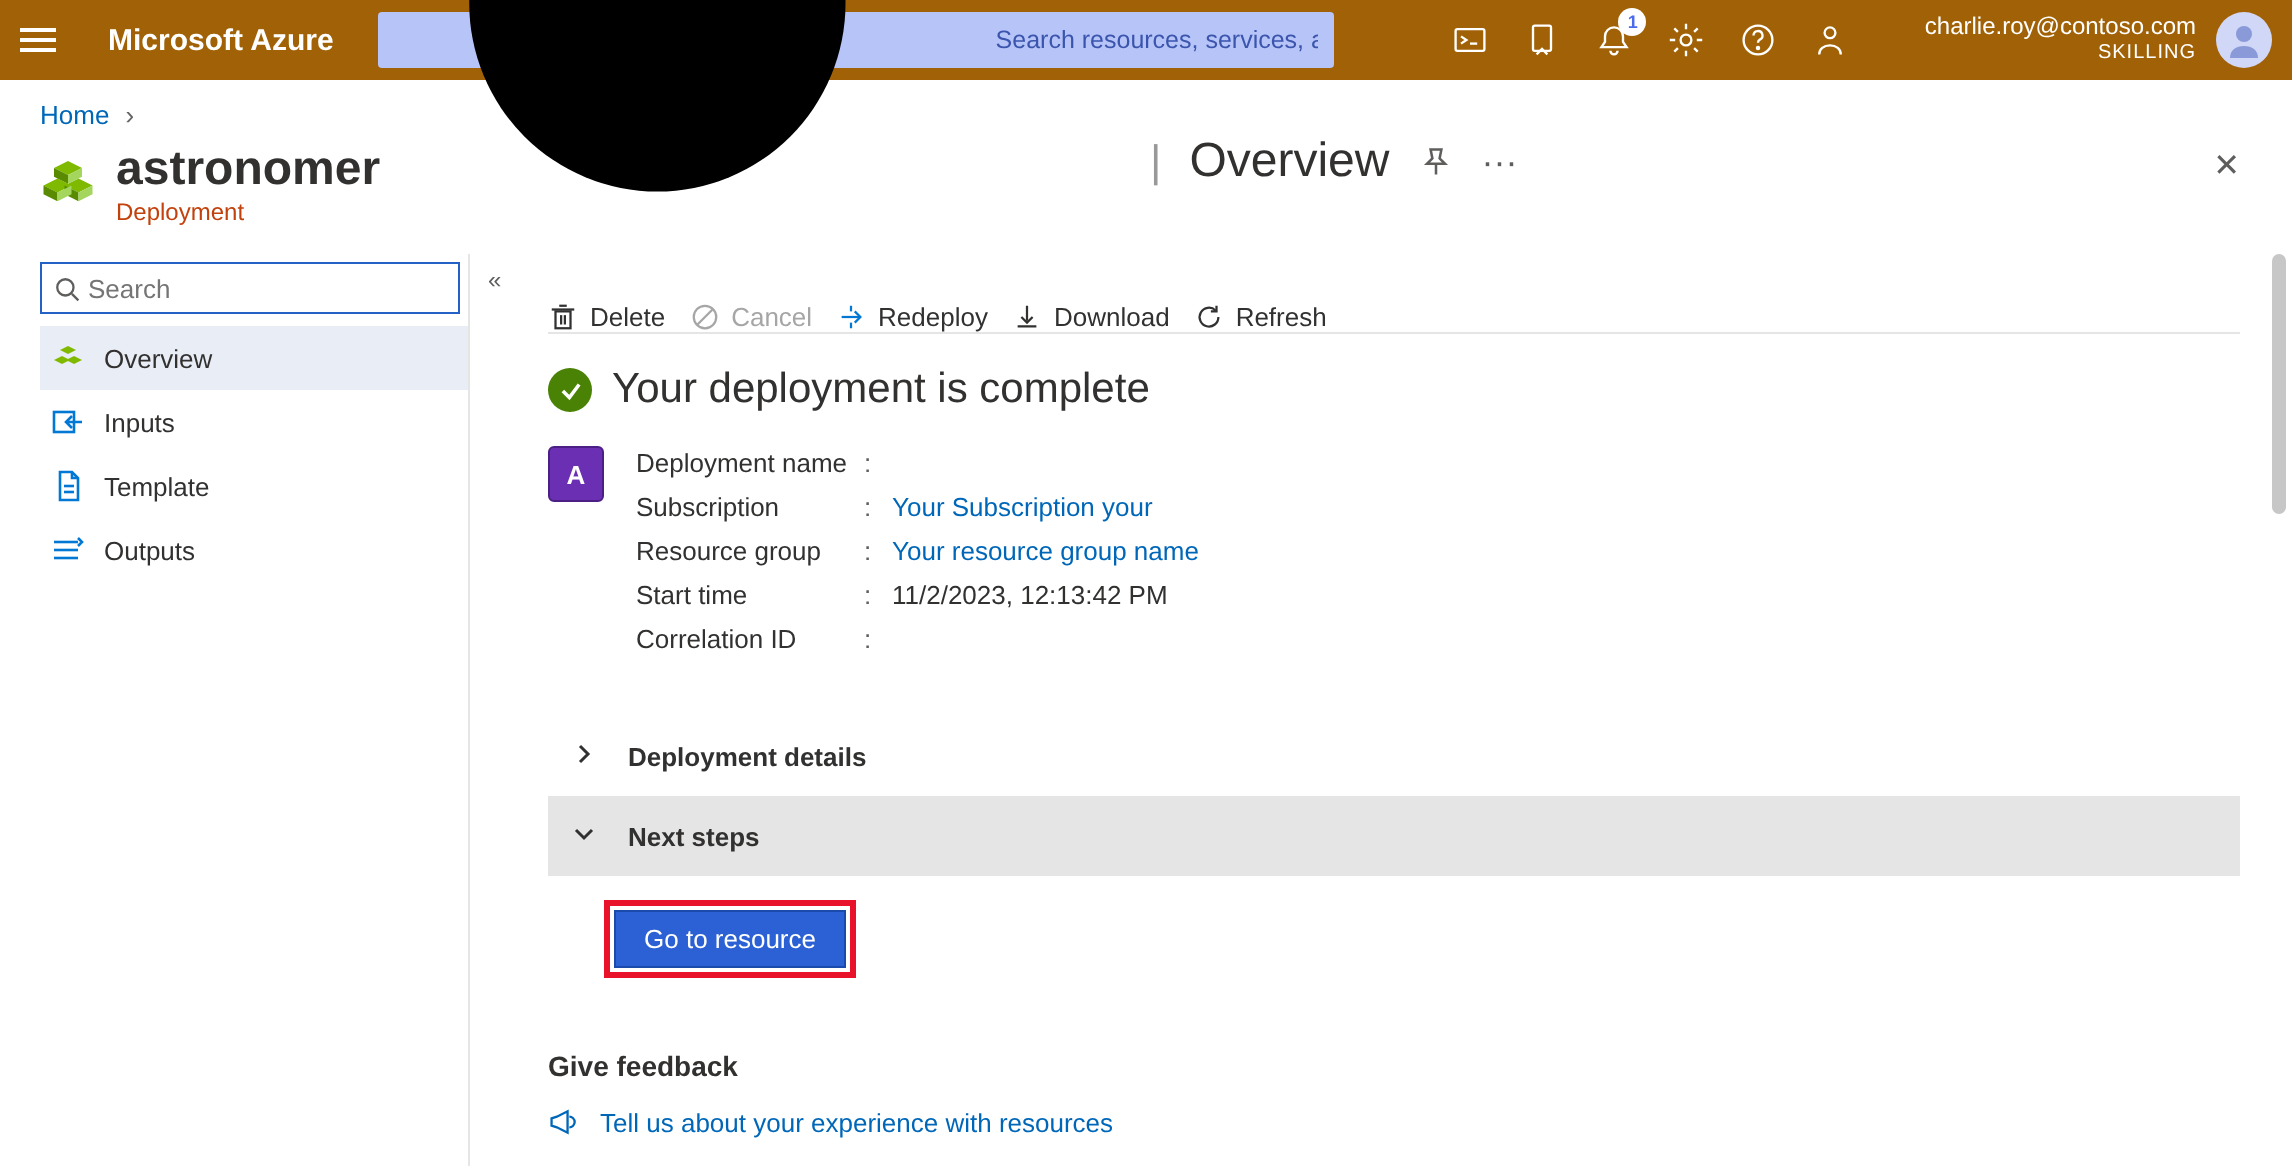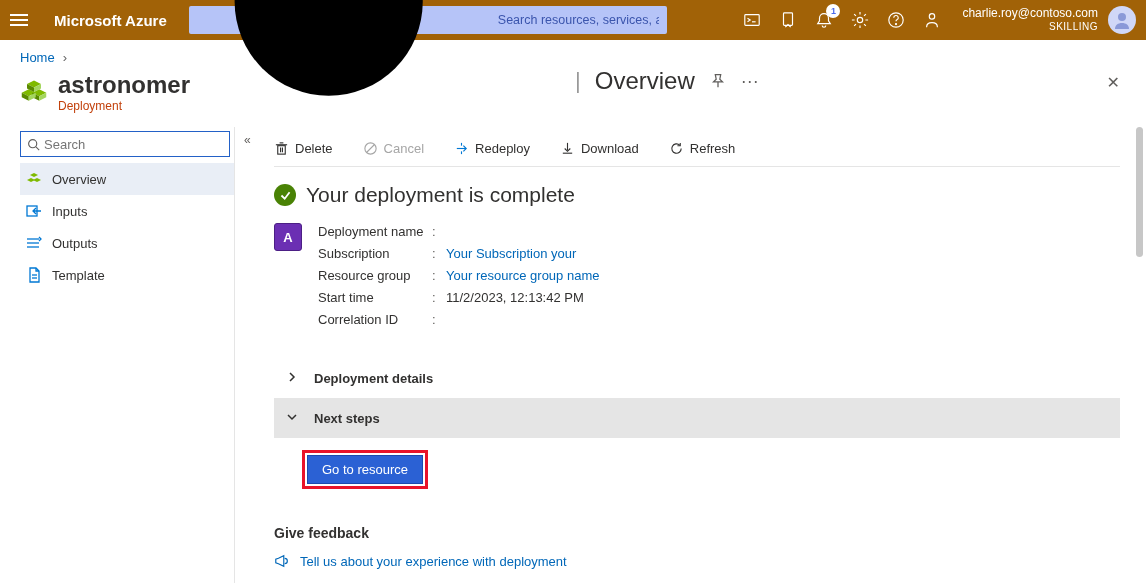--- a/index.html
+++ b/index.html
@@ -9,21 +9,21 @@
     .hamburger span{height:2px;background:#fff;width:18px;}
     .brand{font-size:15px;font-weight:600;margin-left:18px;margin-right:22px;white-space:nowrap;}
     .searchbox{flex:0 0 478px;height:28px;background:#b6c4f8;border-radius:2px;display:flex;align-items:center;padding:0 8px;color:#233a91;}
     .searchbox input{flex:1;border:none;background:transparent;outline:none;font-size:12.5px;color:#233a91;}
     .searchbox input::placeholder{color:#3b55ad;}
     .topspacer{flex:1;}
     .topicons{display:flex;align-items:center;gap:0;}
     .topicon{width:36px;height:40px;display:flex;align-items:center;justify-content:center;cursor:pointer;position:relative;}
     .topicon svg{width:18px;height:18px;fill:none;stroke:#fff;stroke-width:1.3;}
     .badge{position:absolute;top:4px;right:2px;width:14px;height:14px;background:#fff;color:#4b6bed;border-radius:50%;font-size:9px;display:flex;align-items:center;justify-content:center;font-weight:600;}
-    .userblock{display:flex;flex-direction:column;align-items:flex-end;margin-left:12px;line-height:1.15;}
+    .userblock{display:flex;flex-direction:column;align-items:flex-end;margin-left:29px;line-height:1.15;}
     .userblock .email{font-size:12px;}
     .userblock .tenant{font-size:10px;letter-spacing:0.5px;}
     .avatar{width:28px;height:28px;border-radius:50%;background:#d0d7f7;margin-left:10px;display:flex;align-items:center;justify-content:center;}
     .avatar svg{width:20px;height:20px;fill:#8a99d8;}
 
     .breadcrumbs{padding:10px 20px 0 20px;display:flex;align-items:center;gap:8px;font-size:13px;}
     .breadcrumbs a{color:#0067b8;text-decoration:none;}
     .chev{color:#666;}
 
     .page-head{display:flex;align-items:flex-start;padding:6px 20px 14px 20px;position:relative;}
@@ -44,21 +44,21 @@
     .sbsearch{width:210px;height:26px;border:1.5px solid #2361c7;display:flex;align-items:center;padding:0 6px;margin-bottom:6px;}
     .sbsearch input{flex:1;border:none;outline:none;font-size:13px;}
     .sbcollapse{position:absolute;left:244px;top:6px;color:#605e5c;font-size:12px;cursor:pointer;}
     .nav{list-style:none;}
     .nav li{height:32px;display:flex;align-items:center;padding-left:6px;cursor:pointer;gap:10px;font-size:13px;}
     .nav li.active{background:#e9eef6;}
     .nic{width:16px;height:16px;display:flex;align-items:center;justify-content:center;}
     .nic svg{width:16px;height:16px;}
 
     .main{flex:1;padding:4px 26px 0 40px;position:relative;overflow:auto;}
-    .cmdbar{display:flex;align-items:center;gap:30px;height:36px;border-bottom:1px solid #e5e5e5;margin-bottom:16px;}
+    .cmdbar{display:flex;align-items:flex-end;gap:12px;height:36px;border-bottom:1px solid #e5e5e5;margin-bottom:16px;}
     .cmd{display:flex;align-items:center;gap:6px;cursor:pointer;color:#323130;font-size:13px;}
     .cmd.disabled{color:#a6a6a6;}
     .cmd svg{width:15px;height:15px;}
     .scroll-ind{position:absolute;right:0;top:0;bottom:0;width:14px;}
     .scroll-ind::before{content:"";position:absolute;top:0;right:3px;width:7px;height:130px;background:#c7c7c7;border-radius:4px;}
     .vline{position:absolute;left:0;top:0;bottom:0;width:1px;background:#e5e5e5;}
 
     .status-row{display:flex;align-items:center;gap:10px;margin-bottom:14px;text-align:center;}
     .check{width:22px;height:22px;border-radius:50%;background:#498205;display:flex;align-items:center;justify-content:center;color:#fff;}
     .status-row h2{font-size:21px;font-weight:400;}
@@ -224,39 +224,39 @@
             <svg viewBox="0 0 16 16" fill="none" stroke="#0078d4" stroke-width="1.3">
               <rect x="1" y="3" width="10" height="10"></rect>
               <path d="M15 8H7M10 5l-3 3 3 3"></path>
             </svg>
           </span>
         <span>Inputs</span>
       </li>
       <li>
         <span class="nic">
             <svg viewBox="0 0 16 16" fill="none" stroke="#0078d4" stroke-width="1.3">
+              <path d="M4 1h6l3 3v11H4z"></path>
+              <path d="M10 1v3h3"></path>
+              <line x1="6" y1="8" x2="11" y2="8"></line>
+              <line x1="6" y1="11" x2="11" y2="11"></line>
+            </svg>
+          </span>
+        <span>Template</span>
+      </li>
+      <li>
+        <span class="nic">
+            <svg viewBox="0 0 16 16" fill="none" stroke="#0078d4" stroke-width="1.3">
               <line x1="1" y1="4" x2="13" y2="4"></line>
               <line x1="1" y1="8" x2="13" y2="8"></line>
               <line x1="1" y1="12" x2="13" y2="12"></line>
               <polyline points="13,2 15,4 13,6"></polyline>
             </svg>
           </span>
         <span>Outputs</span>
       </li>
-      <li>
-        <span class="nic">
-            <svg viewBox="0 0 16 16" fill="none" stroke="#0078d4" stroke-width="1.3">
-              <path d="M4 1h6l3 3v11H4z"></path>
-              <path d="M10 1v3h3"></path>
-              <line x1="6" y1="8" x2="11" y2="8"></line>
-              <line x1="6" y1="11" x2="11" y2="11"></line>
-            </svg>
-          </span>
-        <span>Template</span>
-      </li>
     </ul>
   </div>
 
   <div class="main">
     <div class="vline"></div>
     <div class="scroll-ind"></div>
 
     <div class="cmdbar">
       <div class="cmd">
           <svg viewBox="0 0 16 16" fill="none" stroke="#323130" stroke-width="1.2">
@@ -359,17 +359,17 @@
       </div>
     </div>
 
     <div class="feedback">
       <h3>Give feedback</h3>
       <div class="fb-link">
         <svg viewBox="0 0 18 18">
             <path d="M2 7v4l3 1 6 3V3L5 6z"></path>
             <path d="M12 6a3 3 0 0 1 0 6"></path>
           </svg>
-        <span>Tell us about your experience with deployment</span>
+        <span>Tell us about your experience with resources</span>
       </div>
     </div>
   </div>
 </div>
 
 </body></html>

